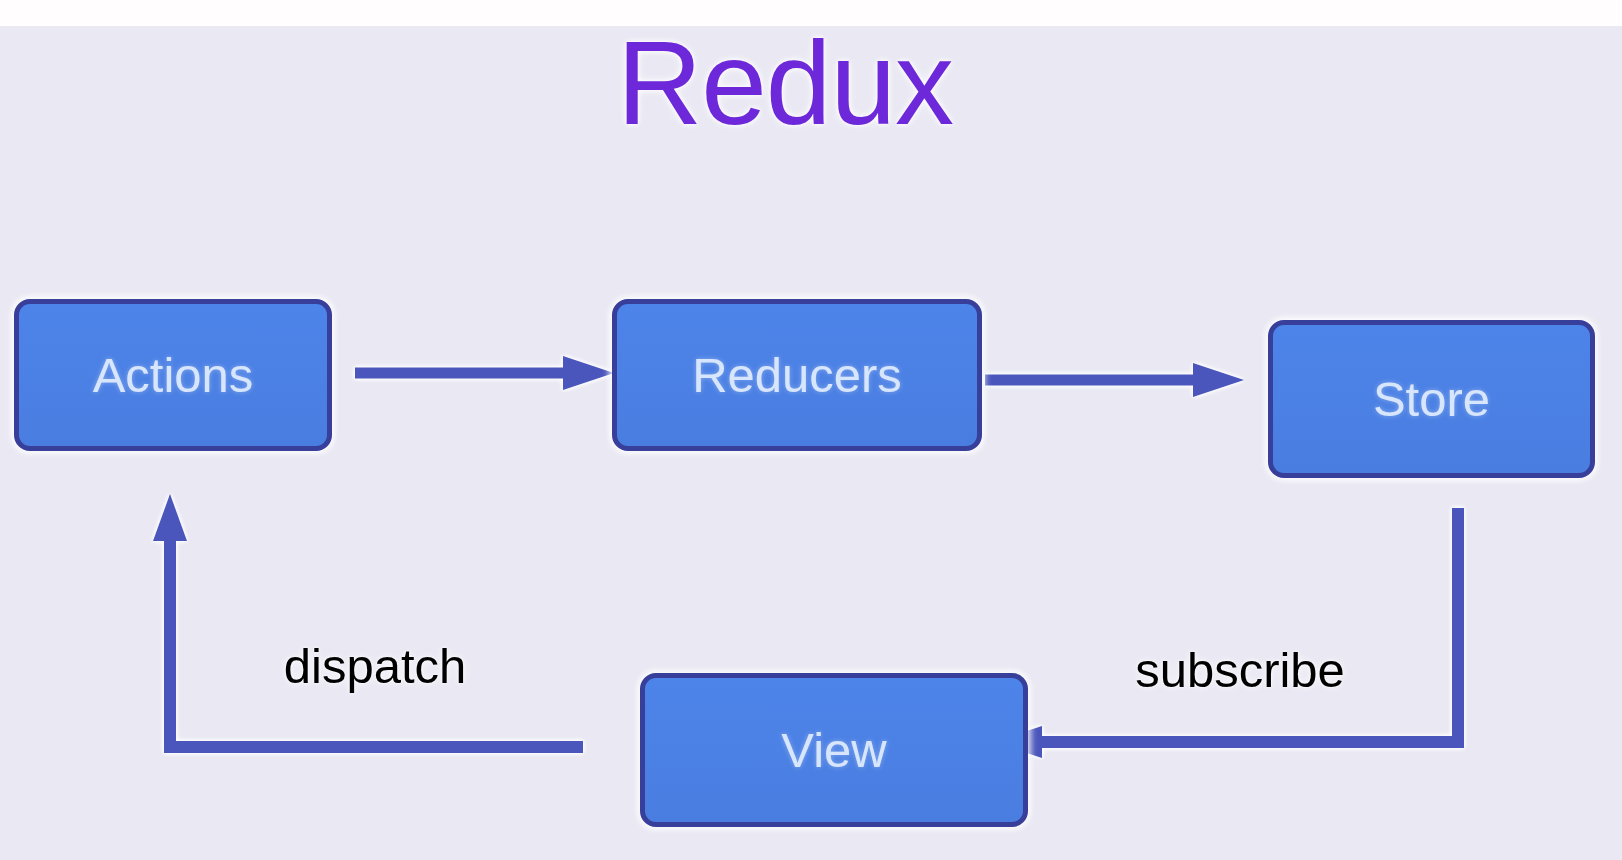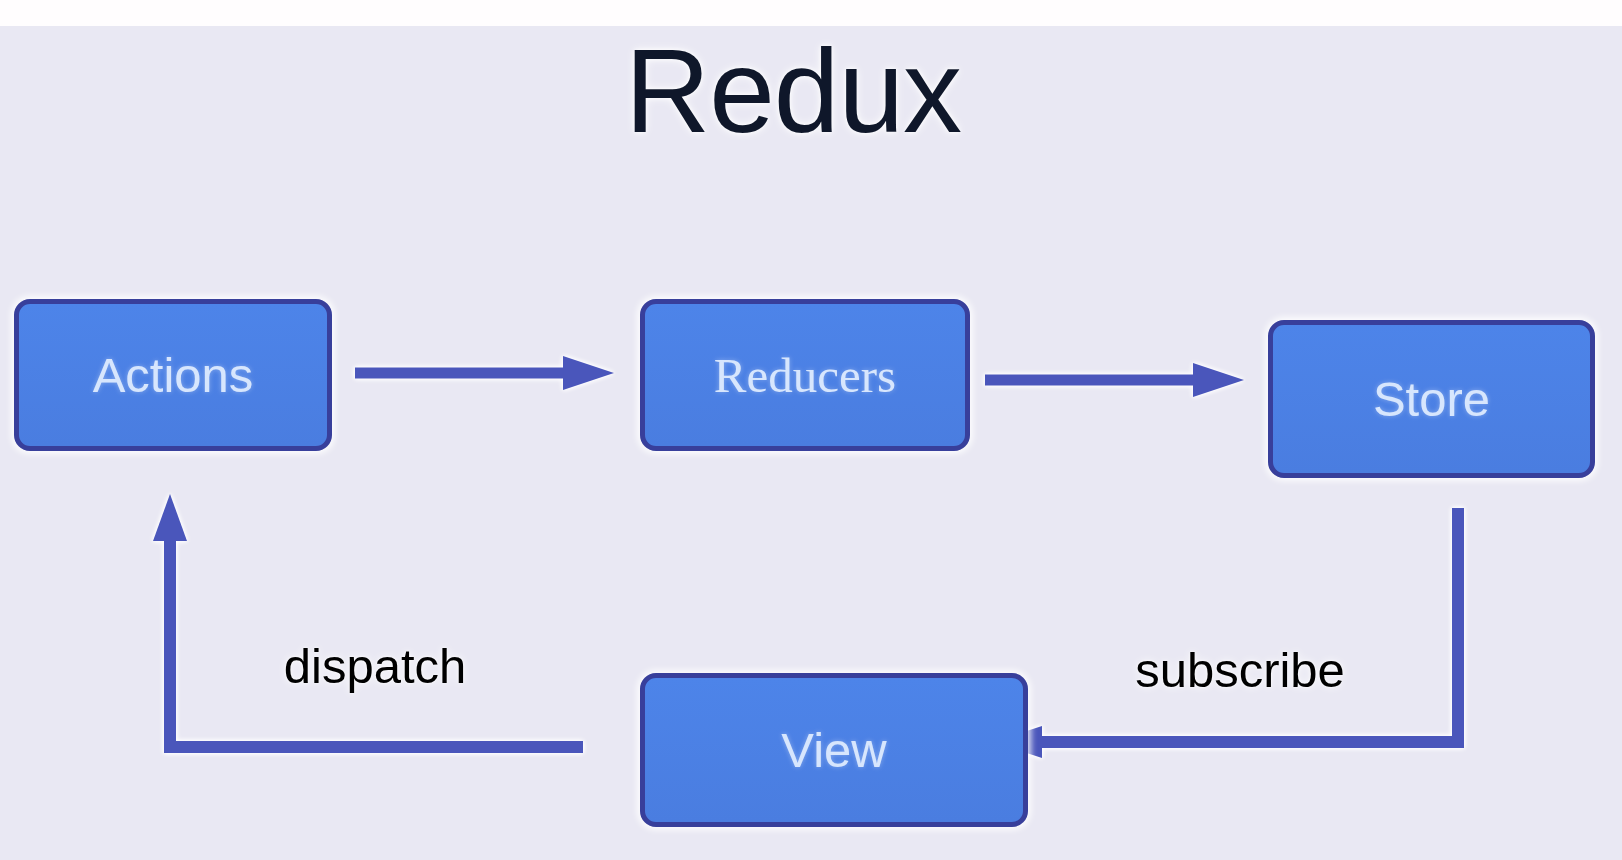--- a/index.html
+++ b/index.html
@@ -23,46 +23,46 @@
     left: 0; top: 0;
     width: 100%;
     height: 26px;
     background: #fffdfe;
   }
   .title {
     position: absolute;
     top: 14px;
     left: 777px;
     transform: translateX(-50%);
-    margin: 16px;
+    margin: 8px;
     font-size: 118px;
     font-weight: 300;
     line-height: 1.05;
     letter-spacing: -1px;
-    color: #0f172a;
+    color: #6d28d9;
     text-shadow: 0 0 10px rgba(255,255,255,0.95), 0 0 4px rgba(255,255,255,0.9);
   }
   .node {
     position: absolute;
     display: flex;
     align-items: center;
     justify-content: center;
     background: linear-gradient(180deg, #4d84e9 0%, #4a7de0 100%);
     border: 5px solid #383f9b;
     border-radius: 16px;
     box-shadow: 0 0 6px 3px rgba(255,255,255,0.85);
     box-sizing: border-box;
   }
   .node span {
     font-size: 49px;
     color: #d7e6fd;
     text-shadow: 0 0 5px rgba(255,255,255,0.35);
   }
   .node-actions  { left: 14px;   top: 299px; width: 318px; height: 152px; }
-  .node-reducers { left: 640px;  top: 299px; width: 330px; height: 152px; font-family: Liberation Serif, serif; }
+  .node-reducers { left: 612px;  top: 299px; width: 370px; height: 152px; }
   .node-store    { left: 1268px; top: 292px; width: 327px; height: 158px; margin-top: 28px; }
   .node-view     { left: 640px;  top: 673px; width: 388px; height: 154px; }
   .arrows {
     position: absolute;
     left: 0; top: 0;
     width: 1622px;
     height: 860px;
     pointer-events: none;
     filter: drop-shadow(0 0 2px #ffffff) drop-shadow(0 0 2px rgba(255,255,255,0.9));
   }

